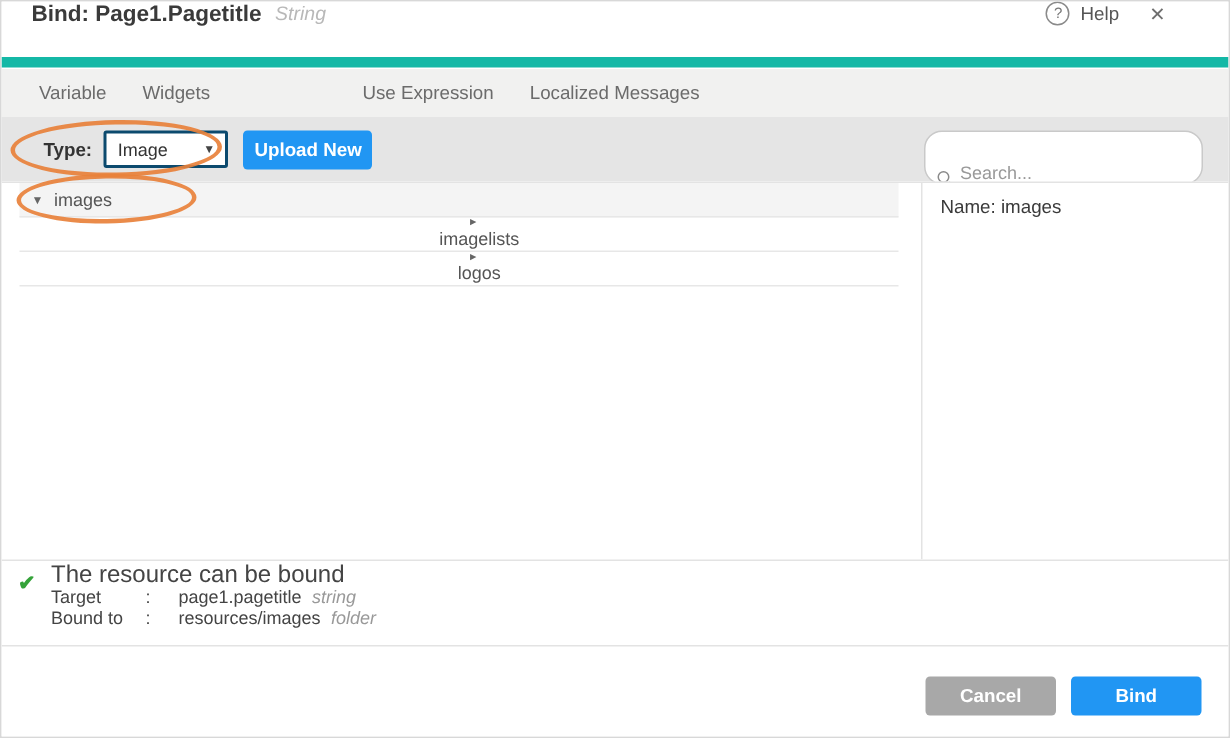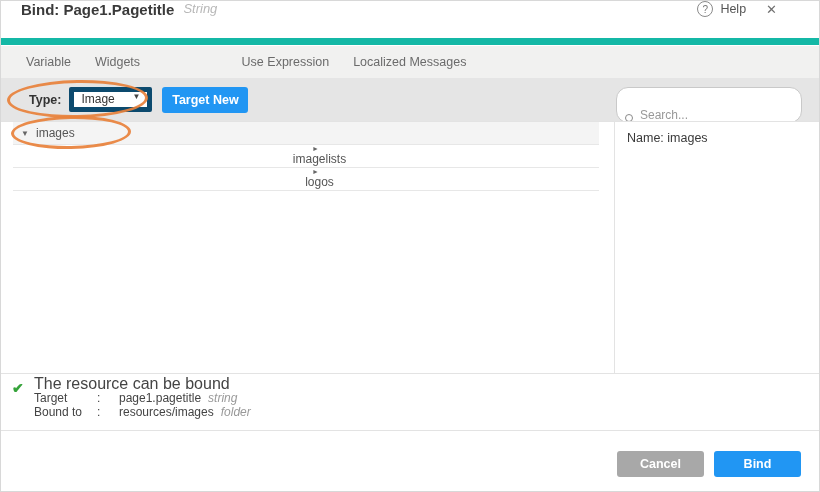--- a/index.html
+++ b/index.html
@@ -18,22 +18,22 @@
   .close-x { font-size:13px; color:#6f6f6f; margin-left:20px; cursor:pointer; }
 
   
   .tabbar { position:absolute; top:45px; left:0; right:0; height:32px; background:#f1f1f0; display:flex; padding-left:13px; }
   .tab { height:48px; line-height:32px; padding:0 12px; font-size:12.5px; color:#6b6b6b; cursor:pointer; }
   .tab.active { background:#fff; color:#333; border-top:3px solid #2196f3; line-height:29px;margin-top:48px; }
 
   
   .toolbar { position:absolute; top:77px; left:0; right:0; height:43px; display:flex; align-items:center; padding-left:28px; background:#e5e5e5; }
   .type-label { font-size:12.5px; font-weight:bold; color:#333; }
-  .select-box { margin-left:8px; width:83px; height:25px; border:5px solid #0c4a6e; border-radius:2px; background:#fff;
-                display:flex; align-items:flex-start; justify-content:space-between; padding:0 7px; font-size:12px; color:#333; cursor:pointer; }
+  .select-box { margin-left:8px; width:83px; height:25px; border:2px solid #0c4a6e; border-radius:2px; background:#fff;
+                display:flex; align-items:center; justify-content:space-between; padding:0 7px; font-size:12px; color:#333; cursor:pointer; }
   .select-arrow { font-size:8px; color:#444; }
   .btn { border:none; border-radius:3px; color:#fff; font-size:12.5px; font-weight:bold; cursor:pointer; font-family:"Liberation Sans", sans-serif; }
   .upload-btn { margin-left:10px; width:86px; height:26px; background:#2196f3; }
   .search-box { position:absolute; right:17px; top:9px; width:186px; height:36px; border:1px solid #c9c9c9; border-radius:12px;
                 display:flex; align-items:flex-end; padding:0 8px; background:#fff; }
   .mag-icon { width:8px; height:8px; border:1.5px solid #8a8a8a; border-radius:50%; position:relative; flex:0 0 auto; }
   .mag-icon::after { content:""; position:absolute; width:4px; height:1.5px; background:#8a8a8a; transform:rotate(45deg); right:-4px; bottom:-2px; }
   .search-input { border:none; outline:none; margin-left:7px; width:150px; font-size:12px; color:#555; font-family:"Liberation Sans", sans-serif; }
   .search-input::placeholder { color:#999; }
 
@@ -90,21 +90,21 @@
     <div class="tab">Use Expression</div>
     <div class="tab">Localized Messages</div>
   </div>
 
   <div class="toolbar">
     <span class="type-label">Type:</span>
     <div class="select-box">
       <span>Image</span>
       <span class="select-arrow">▼</span>
     </div>
-    <button class="btn upload-btn">Target New</button>
+    <button class="btn upload-btn">Upload New</button>
     <div class="search-box">
       <span class="mag-icon"></span>
       <input class="search-input" type="text" placeholder="Search..." style="">
     </div>
   </div>
 
   <div class="content">
     <div class="tree">
       <div class="tree-row lvl0 selected">
         <span class="tree-arrow" style="font-size:8px;">▼</span>

